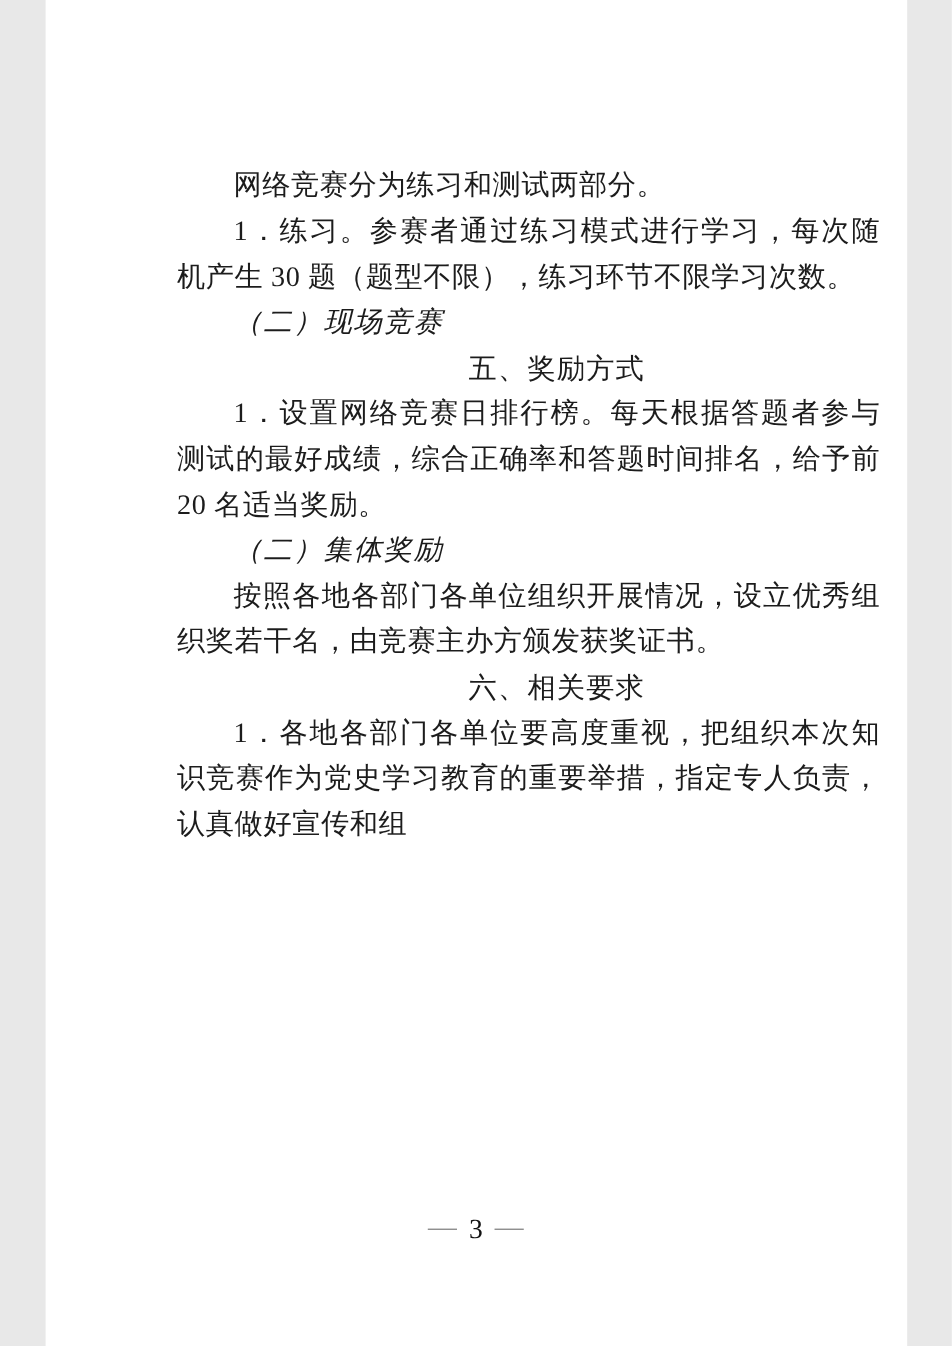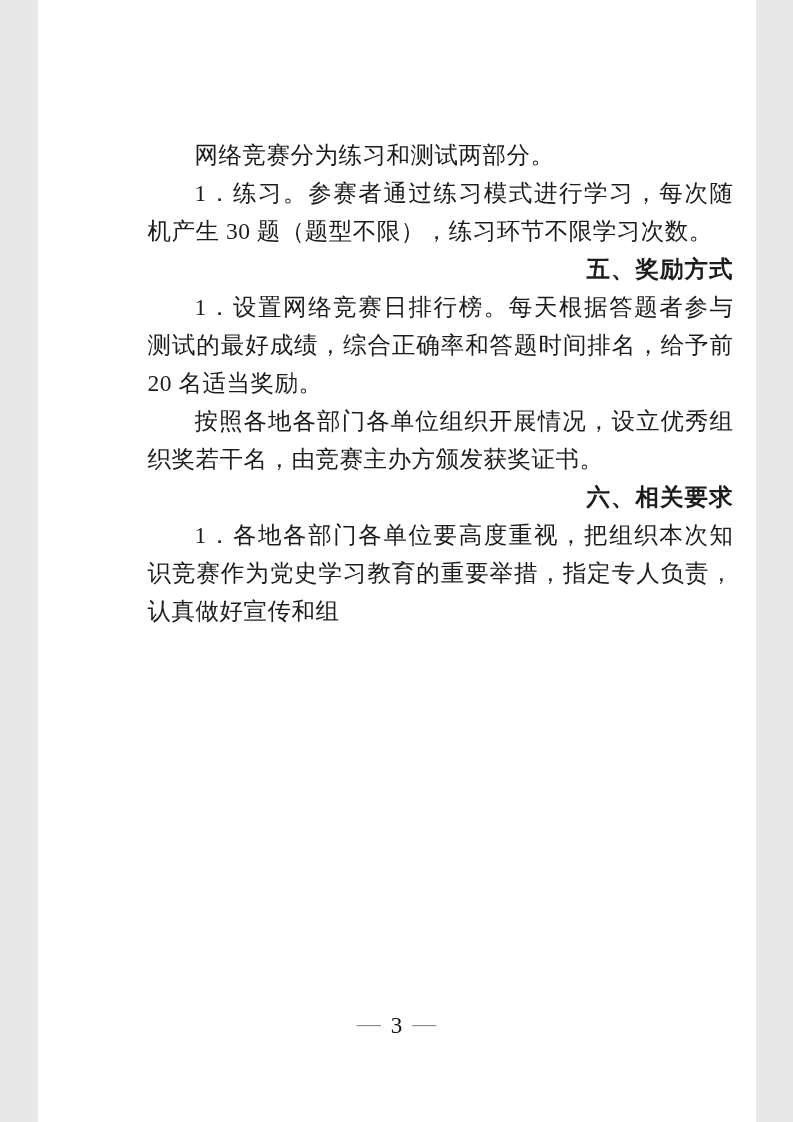--- a/index.html
+++ b/index.html
@@ -29,22 +29,22 @@
   }
   .content p {
     margin: 0;
     padding: 0;
     text-indent: 2em;
     letter-spacing: 0.5px;
   }
   
   .content p.heading-hei {
     font-family: "Liberation Sans", "DejaVu Sans", sans-serif;
-    font-weight: bold;
-    text-align: right;
+    font-weight: normal;
+    text-align: center;
     letter-spacing: 1px;
   }
   
   .content p.heading-kai {
     font-style: italic;
     text-align: left;
     letter-spacing: 1.5px;
   }
   .page-footer {
     position: absolute;
@@ -69,22 +69,24 @@
   }
 </style>
 </head>
 <body>
 
 <div class="page">
 
   <div class="content">
     <p class="body">网络竞赛分为练习和测试两部分。</p>
     <p class="body">1．练习。参赛者通过练习模式进行学习，每次随机产生 30 题（题型不限），练习环节不限学习次数。</p>
+    <p class="heading-kai">（二）现场竞赛</p>
     <p class="heading-hei">五、奖励方式</p>
     <p class="body">1．设置网络竞赛日排行榜。每天根据答题者参与测试的最好成绩，综合正确率和答题时间排名，给予前 20 名适当奖励。</p>
+    <p class="heading-kai">（二）集体奖励</p>
     <p class="body">按照各地各部门各单位组织开展情况，设立优秀组织奖若干名，由竞赛主办方颁发获奖证书。</p>
     <p class="heading-hei">六、相关要求</p>
     <p class="body">1．各地各部门各单位要高度重视，把组织本次知识竞赛作为党史学习教育的重要举措，指定专人负责，认真做好宣传和组</p>
   </div>
 
   <div class="page-footer">
     <span class="dash">—</span><span class="num">3</span><span class="dash">—</span>
   </div>
 
 </div>

